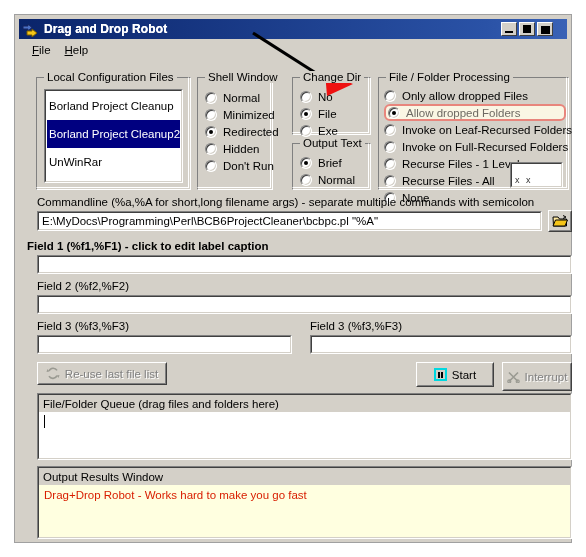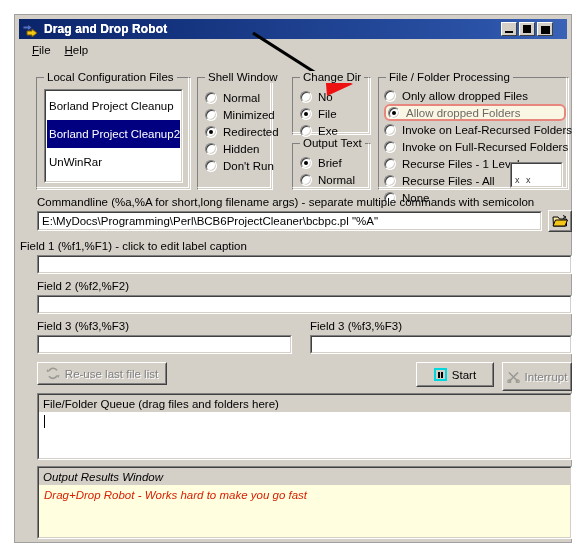--- a/index.html
+++ b/index.html
@@ -256,21 +256,21 @@
             </div>
       </div>
       <div class="btn" style="left:528px;top:150px;width:24px;height:22px;">
         <svg width="16" height="14" viewBox="0 0 16 14">
           <path d="M1 3 h5 l1.5 2 h7 v7 h-13 z" fill="#ffe9a0" stroke="#000" stroke-width="1"></path>
           <path d="M3.5 6 h12 l-2.5 6 h-12 z" fill="#f5c518" stroke="#000" stroke-width="1"></path>
           <path d="M11 1.5 l3 1.5 -3 1.5" fill="none" stroke="#000" stroke-width="1"></path>
         </svg>
       </div>
 
-      <div class="fld-lbl" style="left:0;top:180px;">Field 1 (%f1,%F1) - click to edit label caption</div>
+      <div class="fld-lbl" style="left:7px;top:180px;font-weight:bold;">Field 1 (%f1,%F1) - click to edit label caption</div>
       <div class="inp" style="left:17px;top:195px;width:535px;height:19px;">
         <div class="inp-in">
               <span></span>
             </div>
       </div>
 
       <div class="fld-lbl" style="left:17px;top:220px;">Field 2 (%f2,%F2)</div>
       <div class="inp" style="left:17px;top:235px;width:535px;height:19px;">
         <div class="inp-in">
               <span></span>
@@ -321,21 +321,21 @@
 
       <div class="bigbox" style="left:17px;top:333px;width:535px;height:67px;">
         <div class="bigbox-in" style="background:#fff;">
           <div class="hdr-bar" style="left:0;top:0;right:0;height:17px;">File/Folder Queue (drag files and folders here)</div>
           <div style="position:absolute;left:0;top:17px;right:0;bottom:0;background:#fff;">
             <span class="caret" style="left:5px;top:3px;height:13px;"></span>
           </div>
         </div>
       </div>
 
-      <div class="bigbox" style="left:17px;top:406px;width:535px;height:73px;font-style:italic;">
+      <div class="bigbox" style="left:17px;top:406px;width:535px;height:73px;">
         <div class="bigbox-in" style="background:#ffffe0;">
           <div class="hdr-bar" style="left:0;top:0;right:0;height:17px;">Output Results Window</div>
           <div style="position:absolute;left:0;top:17px;right:0;bottom:0;background:#ffffe0;padding:4px 5px;box-sizing:border-box;">
             <div class="out-text">Drag+Drop Robot - Works hard to make you go fast</div>
           </div>
         </div>
       </div>
 
     </div>
    </div>

